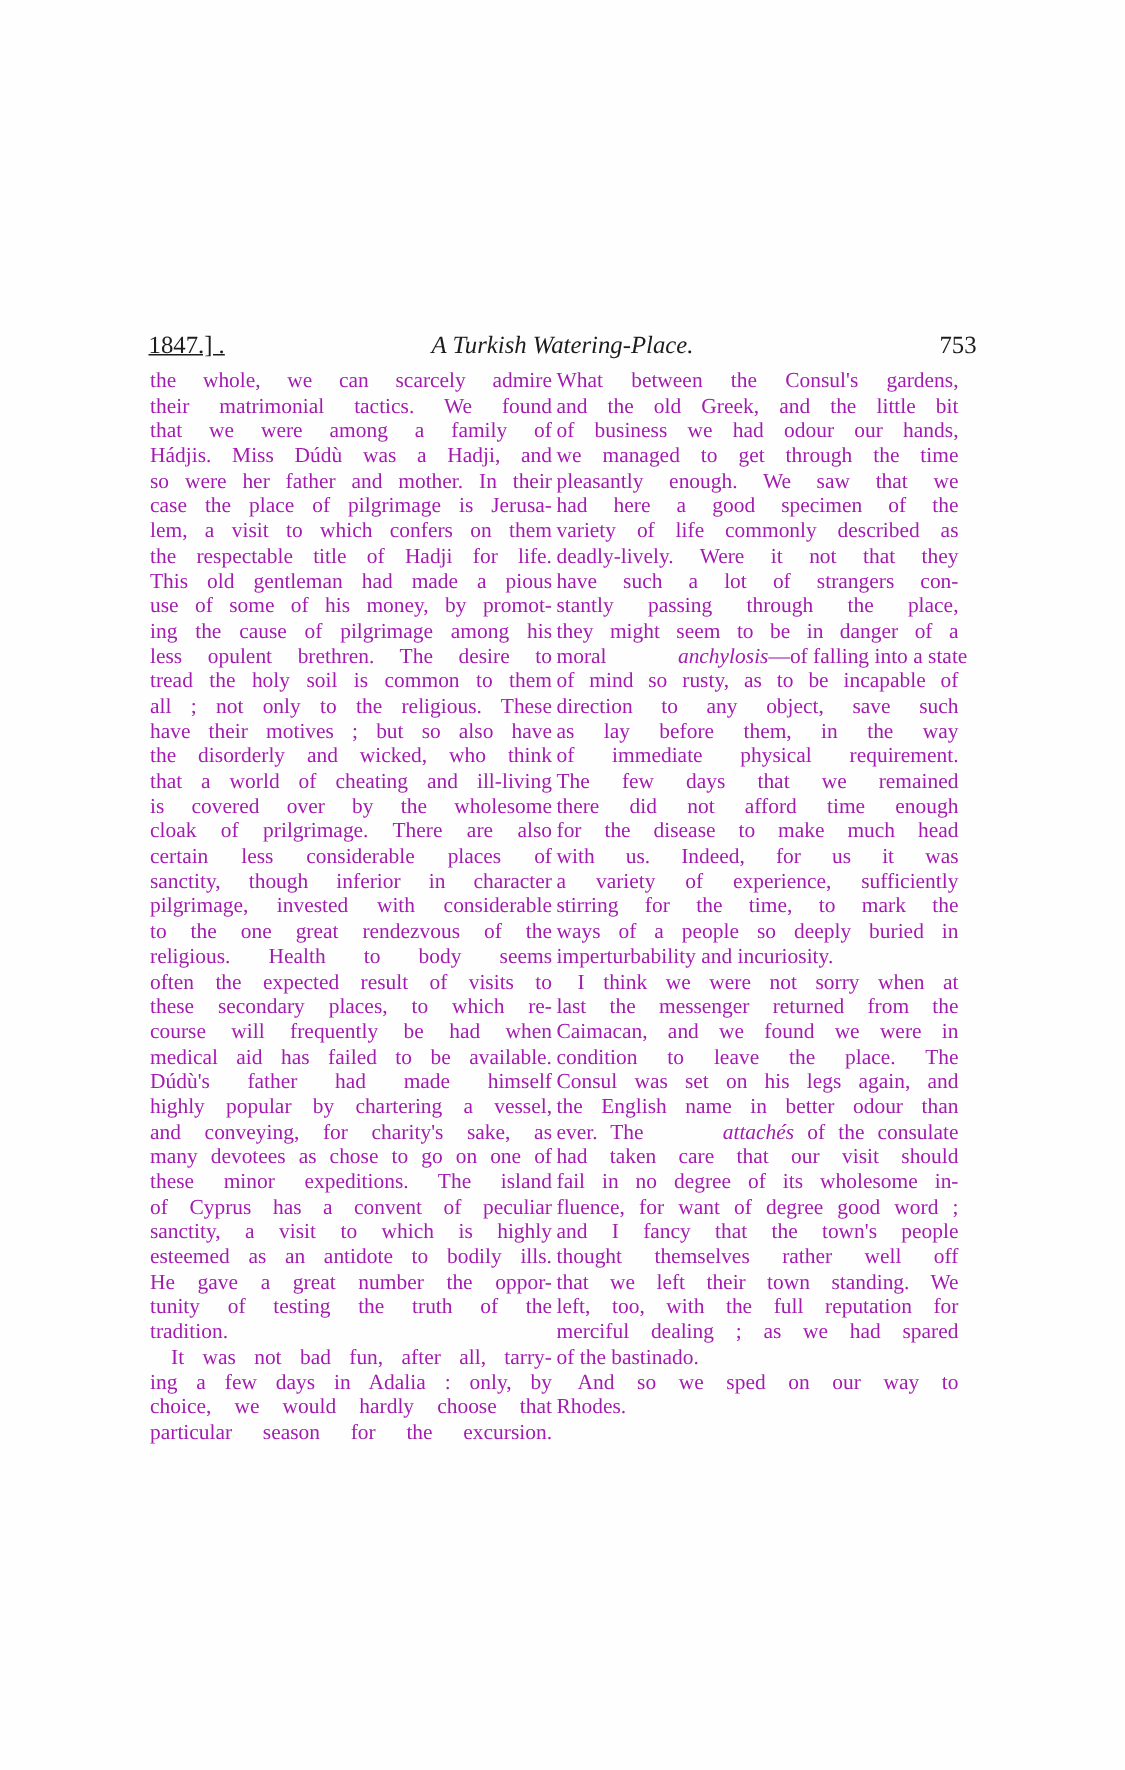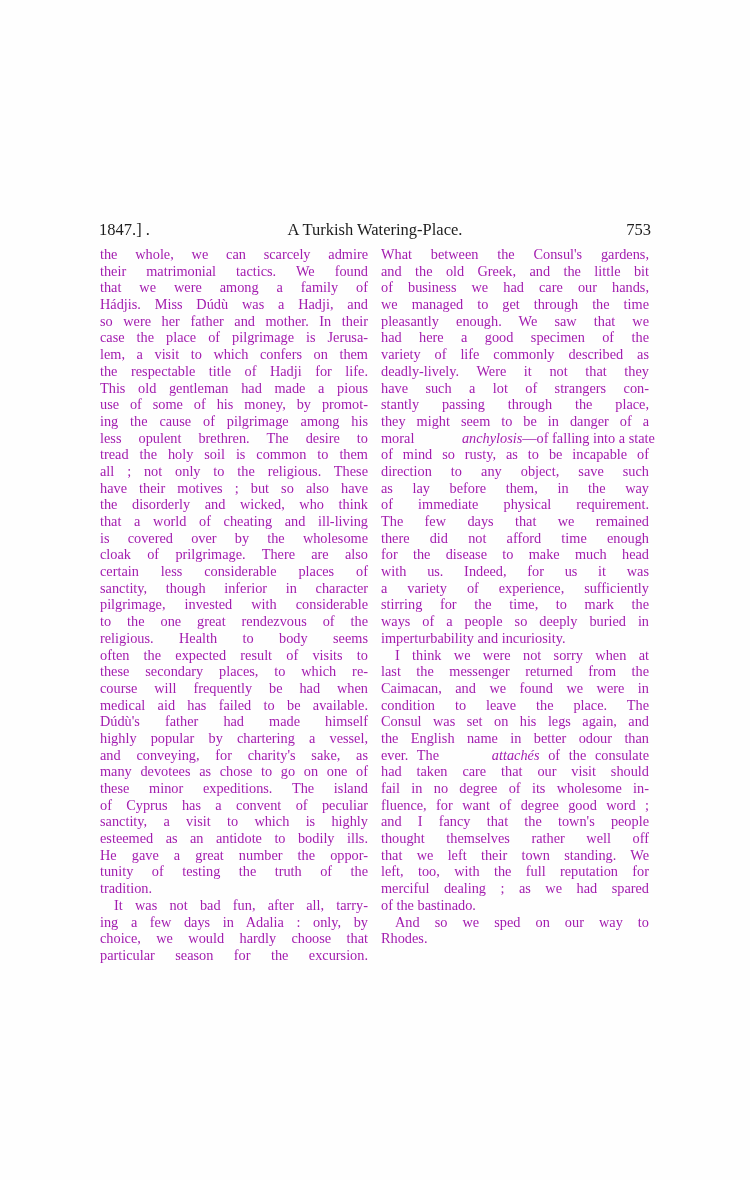--- a/index.html
+++ b/index.html
@@ -1,27 +1,27 @@
 <!DOCTYPE html>
 <html><head>
 <meta charset="utf-8">
 <style>
   html, body { margin: 0; padding: 0; background: #ffffff; }
   body { width: 750px; height: 1180px; position: relative; overflow: hidden; }
   .page { position: absolute; left: 0; top: 0; width: 750px; height: 1180px; background: #fefefe; }
   .header { position: absolute; top: 220px; left: 99px; width: 552px; height: 24px;
     font-family: "Liberation Serif", "DejaVu Serif", serif; color: #1c1c1c; font-size: 16.5px; }
-  .header .left { position: absolute; left: 0; top: 0; }
-  .header .center { position: absolute; left: 0; right: 0; text-align: center; }
+  .header .left { position: absolute; left: 0; top: 0; text-decoration: underline; }
+  .header .center { position: absolute; left: 0; right: 0; text-align: center; font-style: italic; }
   .header .right { position: absolute; right: 0; top: 0; text-align: right; }
   .col { position: absolute; top: 246px; width: 268px;
     font-family: Liberation Serif, serif; color: #a21caf;
     font-size: 14.3px; line-height: 16.7px; }
   .col.left { left: 100px; }
-  .col.right { left: 381px; }
+  .col.right { left: 371px; }
   .line { display: block; white-space: nowrap; text-align: justify; text-align-last: justify; height: 16.7px; }
   .line.last { text-align-last: left; }
   .line.indent { padding-left: 14px; }
   em { font-style: italic; margin-left: 44px; }
 </style>
 </head>
 <body>
 
 <div class="page">
   <div class="header">
@@ -70,21 +70,21 @@
       <span class="line">tunity of testing the truth of the</span>
       <span class="line last">tradition.</span>
       <span class="line indent">It was not bad fun, after all, tarry-</span>
       <span class="line">ing a few days in Adalia : only, by</span>
       <span class="line">choice, we would hardly choose that</span>
       <span class="line">particular season for the excursion.</span>
     </div>
   <div class="col right" id="right-col">
       <span class="line">What between the Consul's gardens,</span>
       <span class="line">and the old Greek, and the little bit</span>
-      <span class="line">of business we had care our hands,</span>
+      <span class="line">of business we had odour our hands,</span>
       <span class="line">we managed to get through the time</span>
       <span class="line">pleasantly enough.  We saw that we</span>
       <span class="line">had here a good specimen of the</span>
       <span class="line">variety of life commonly described as</span>
       <span class="line">deadly-lively.  Were it not that they</span>
       <span class="line">have such a lot of strangers con-</span>
       <span class="line">stantly passing through the place,</span>
       <span class="line">they might seem to be in danger of a</span>
       <span class="line">moral <em>anchylosis</em>—of falling into a state</span>
       <span class="line">of mind so rusty, as to be incapable of</span>

